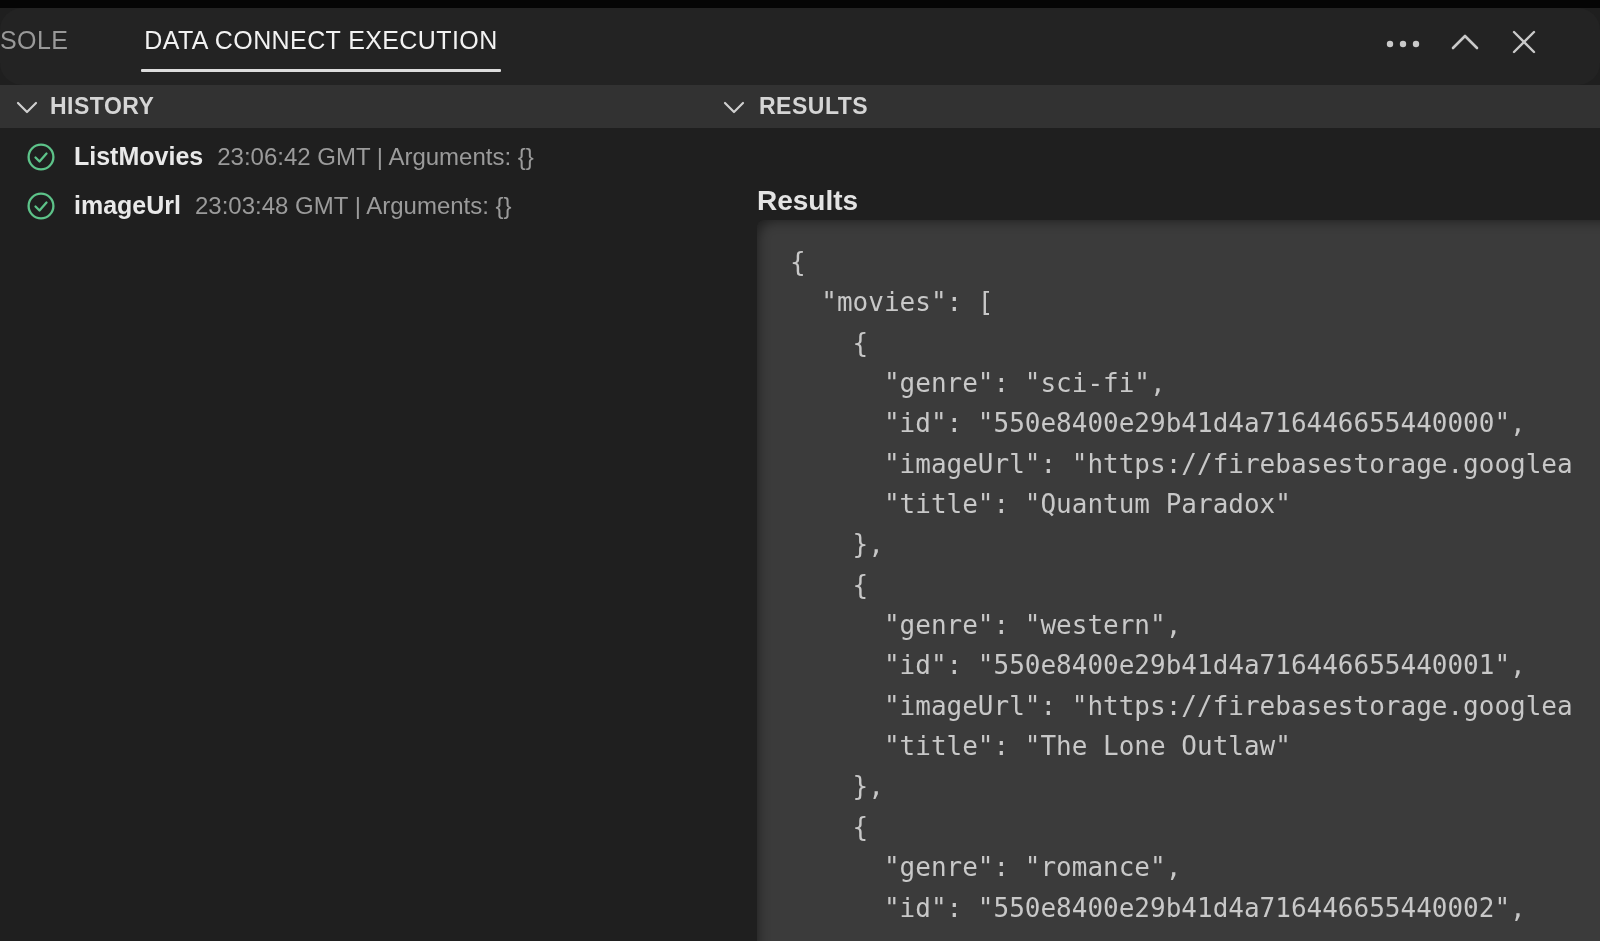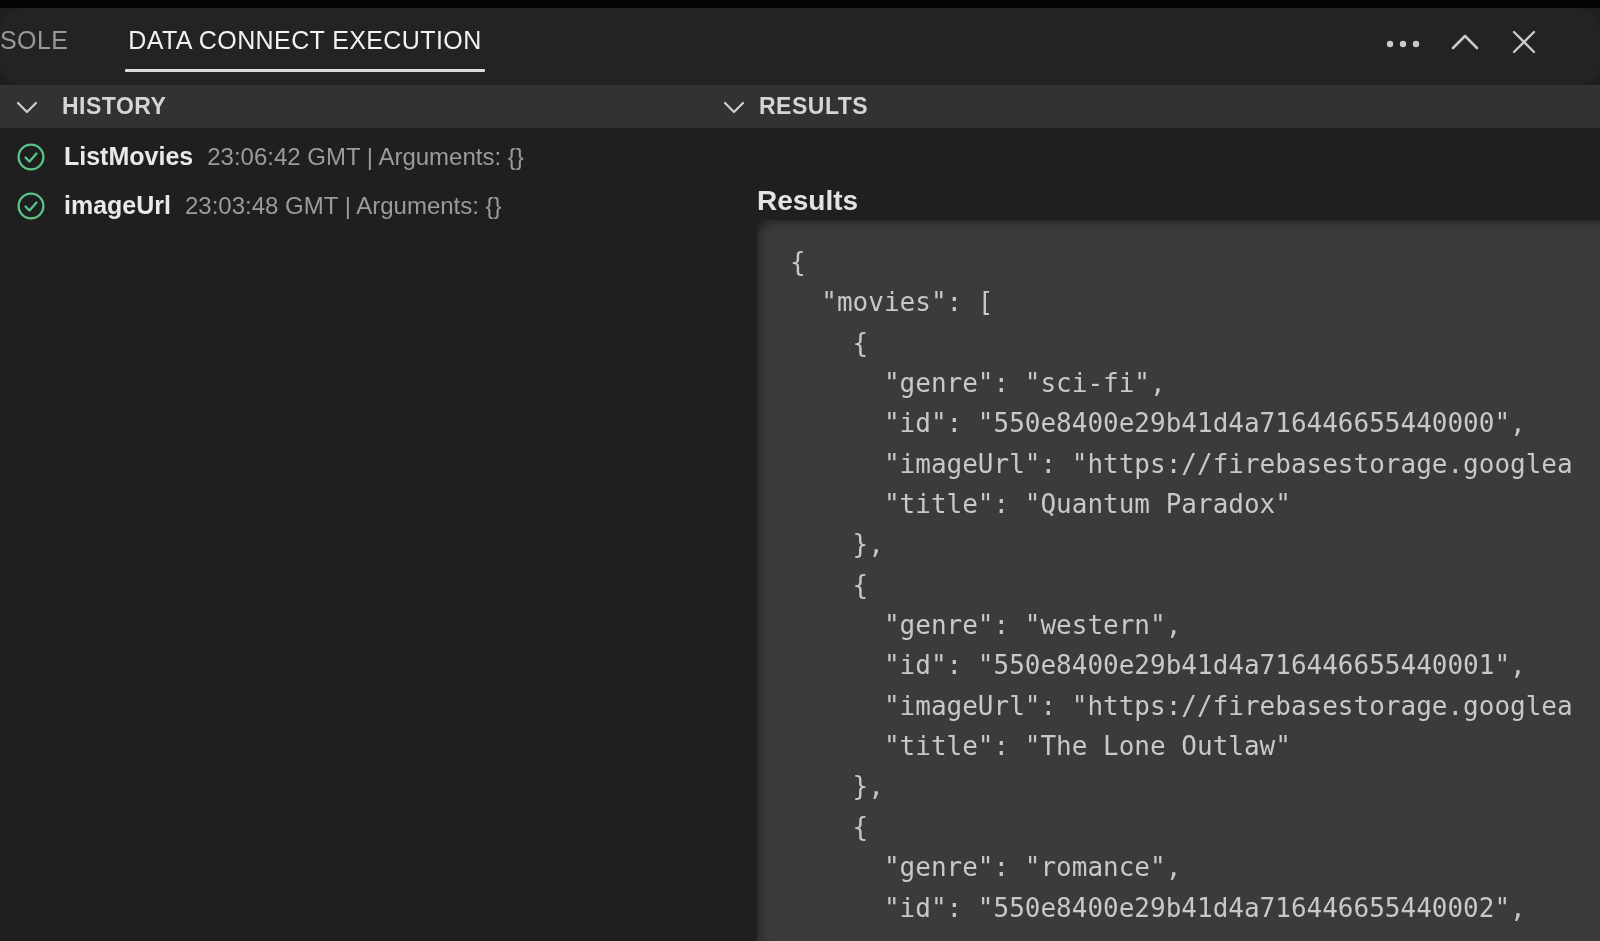--- a/index.html
+++ b/index.html
@@ -15,35 +15,35 @@
   
   .top-strip {
     position: absolute; left: 0; top: 0; width: 100%; height: 8px;
     background: #050505;
   }
   
   .tabbar {
     position: absolute; left: 0; top: 8px; width: 100%; height: 77px;
     background: #232323;
     display: flex; align-items: center;
-    gap: 44px;
+    gap: 76px;
     border-radius: 22px;
   }
   .tab {
     position: relative;
     height: 100%;
     display: flex; align-items: center;
     padding-bottom: 12px;
     font-size: 25px;
     letter-spacing: 0.4px;
     color: #999999;
     cursor: pointer;
     white-space: nowrap;
   }
-  .tab.active { color: #f2f2f2; margin-left: 16px; }
+  .tab.active { color: #f2f2f2; }
   .tab.active::after {
     content: "";
     position: absolute; left: -3px; right: -3px; bottom: 13px;
     height: 3px; background: #dcdcdc; border-radius: 1px;
   }
   .tabbar-actions {
     position: absolute; right: 62px; top: 0; height: 100%;
     display: flex; align-items: center; gap: 30px;
     padding-bottom: 6px;
   }
@@ -68,29 +68,29 @@
   }
   .panel-header {
     height: 43px;
     background: #323232;
     display: flex; align-items: center;
     font-size: 23px; font-weight: 700;
     letter-spacing: 0.5px;
     color: #d5d5d5;
     cursor: pointer;
   }
-  .left-panel .panel-header { padding-left: 16px; gap: 24px; }
+  .left-panel .panel-header { padding-left: 16px; gap: 12px; }
   .right-panel .panel-header { padding-left: 12px; gap: 14px; }
   .chev { display: flex; align-items: center; }
   
   .history-list { padding-top: 4px; }
   .history-item {
     height: 49px;
     display: flex; align-items: center;
-    padding-left: 17px;
+    padding-left: 27px;
     cursor: pointer;
   }
   .history-item .check { flex: 0 0 28px; display: flex; }
   .history-item .op-name {
     margin-left: 19px;
     font-size: 25px; font-weight: 600; color: #e9e9e9;
     white-space: nowrap;
   }
   .history-item .op-meta {
     margin-left: 14px;

